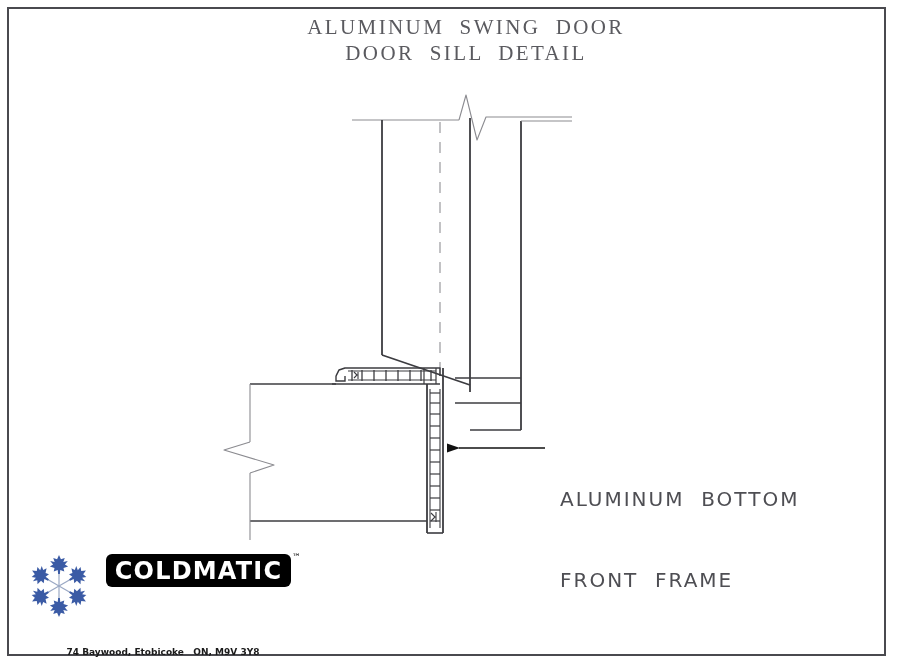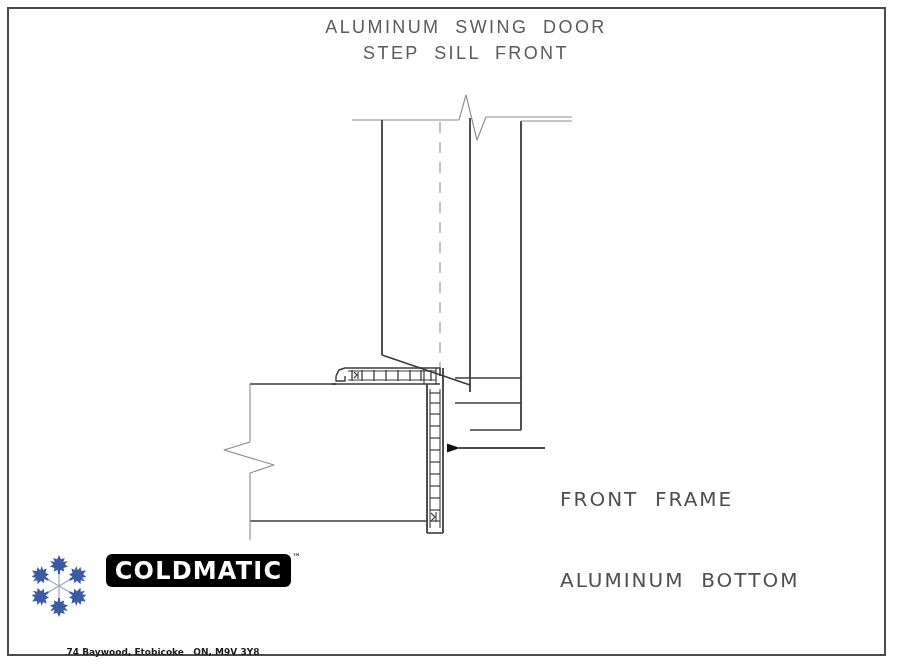--- a/index.html
+++ b/index.html
@@ -33,22 +33,22 @@
   }
   .title-block {
     position: absolute;
     left: 0;
     top: 14px;
     width: 900px;
     text-align: center;
     pointer-events: none;
   }
   .title-line {
-    font-family: Liberation Sans, sans-serif;
-    font-size: 18px;
+    font-family: Liberation Serif, serif;
+    font-size: 21px;
     letter-spacing: 2.4px;
     color: #5a5a5f;
     line-height: 26px;
     white-space: pre;
     margin-left: 32px;
   }
   .callout-text {
     position: absolute;
     left: 560px;
     top: 432px;
@@ -236,26 +236,26 @@
       <polyline points="250,442 224,450 274,465 250,473" fill="none" stroke="#8b8b90" stroke-width="1.1" stroke-linejoin="round"></polyline>
 
       <line x1="250" y1="473" x2="250" y2="540" stroke="#8b8b90" stroke-width="1.1"></line>
     </g>
 
     <line x1="545" y1="448" x2="459" y2="448" stroke="#111111" stroke-width="1.4" marker-end="url(#arrowhead-left)"></line>
   </svg>
 
   <div class="title-block">
     <div class="title-line">ALUMINUM  SWING  DOOR</div>
-    <div class="title-line">STEP  SILL  FRONT</div>
+    <div class="title-line">DOOR  SILL  DETAIL</div>
   </div>
 
   <div class="callout-text">
+    <div>ALUMINUM  BOTTOM</div>
     <div>FRONT  FRAME</div>
-    <div>ALUMINUM  BOTTOM</div>
   </div>
 
   <div id="logo-block">
 
     <svg id="snowflake-logo" width="74" height="68" viewBox="0 0 74 68">
       <g stroke="#9aa8c4" stroke-width="1.2">
         <line x1="37" y1="34" x2="37" y2="14"></line>
         <line x1="37" y1="34" x2="37" y2="54"></line>
         <line x1="37" y1="34" x2="19.7" y2="24"></line>
         <line x1="37" y1="34" x2="54.3" y2="44"></line>

